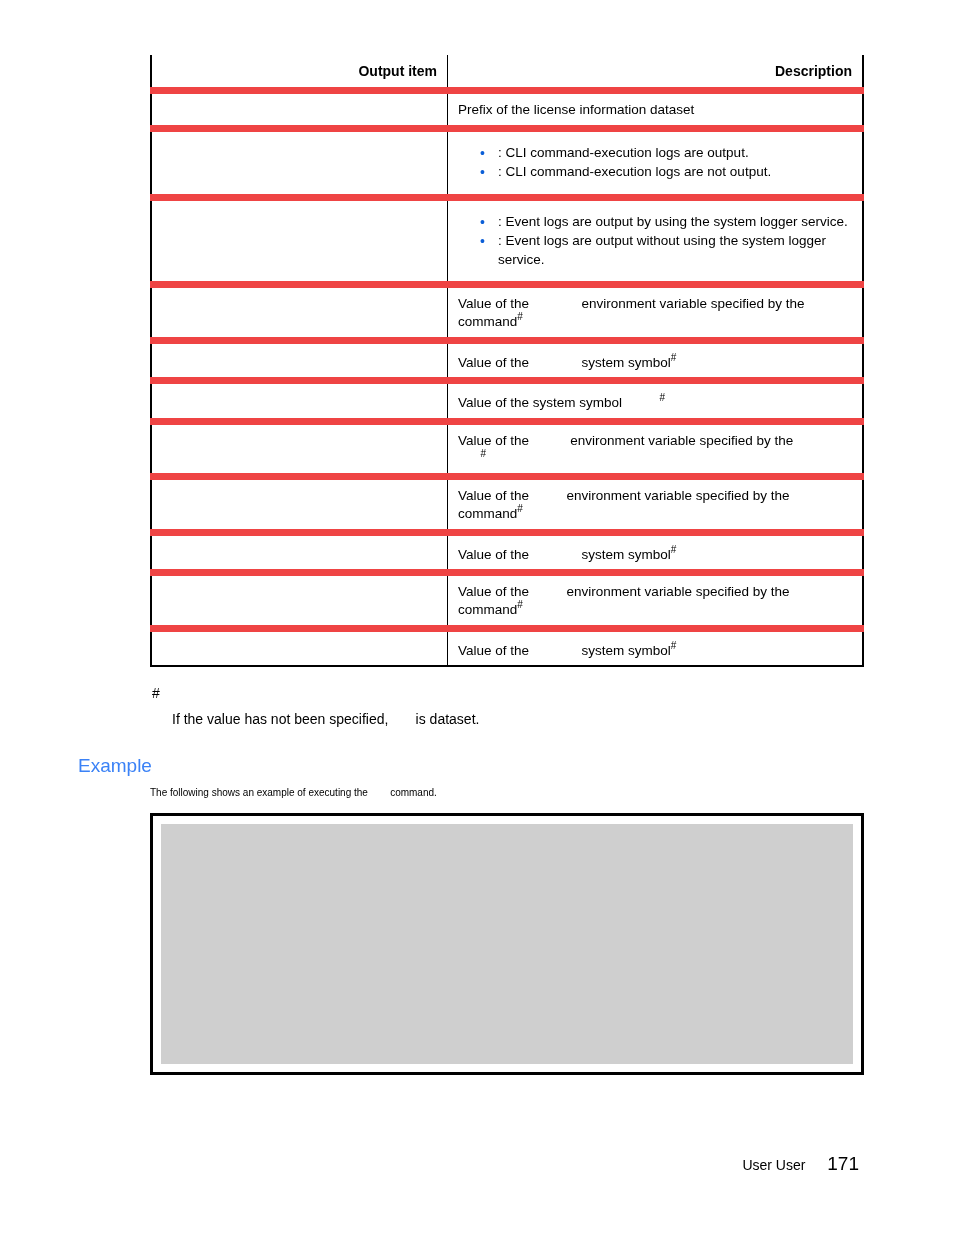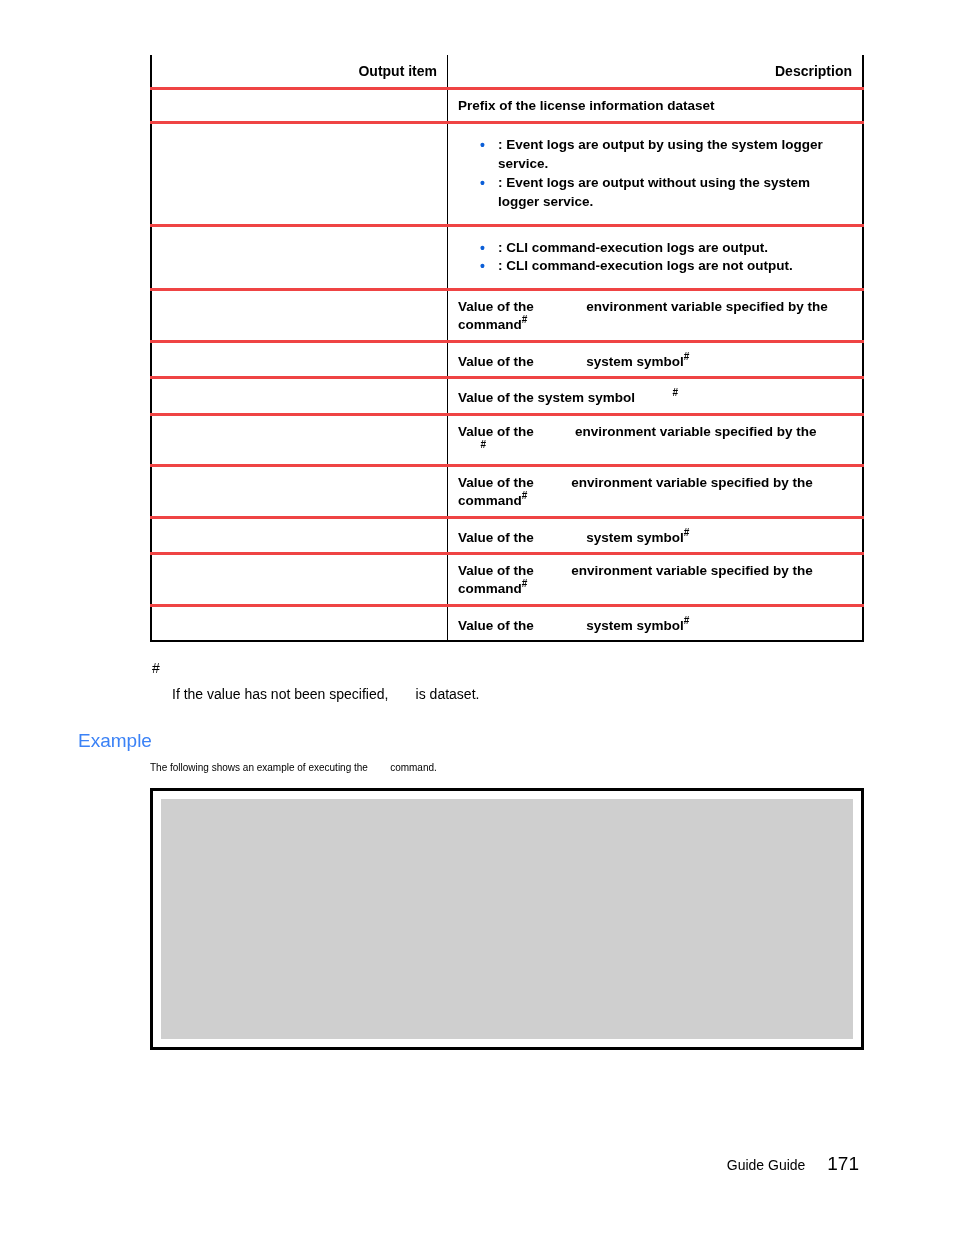--- a/index.html
+++ b/index.html
@@ -31,23 +31,23 @@
     font-size: 14px;
     padding: 8px 10px;
     border-bottom: 2px solid #000;
   }
   table.output-table th:first-child {
     border-right: 1px solid #000;
     width: 275px;
   }
   table.output-table td {
     font-size: 13.5px;
-    font-weight: 700;
+    font-weight: 400;
     padding: 8px 10px;
-    border-top: 3px solid #ef4444;
+    border-top: 7px solid #ef4444;
     vertical-align: top;
   }
   table.output-table td:first-child {
     border-right: 1px solid #000;
   }
   ul.bullet-list {
     margin: 4px 0 4px 0;
     padding-left: 22px;
     list-style: none;
   }
@@ -132,31 +132,31 @@
     </thead>
     <tbody>
       <tr>
         <td></td>
         <td>Prefix of the license information dataset</td>
       </tr>
       <tr>
         <td></td>
         <td>
           <ul class="bullet-list">
+            <li>: CLI command-execution logs are output.</li>
+            <li>: CLI command-execution logs are not output.</li>
+          </ul>
+        </td>
+      </tr>
+      <tr>
+        <td></td>
+        <td>
+          <ul class="bullet-list">
             <li>: Event logs are output by using the system logger service.</li>
             <li>: Event logs are output without using the system logger service.</li>
-          </ul>
-        </td>
-      </tr>
-      <tr>
-        <td></td>
-        <td>
-          <ul class="bullet-list">
-            <li>: CLI command-execution logs are output.</li>
-            <li>: CLI command-execution logs are not output.</li>
           </ul>
         </td>
       </tr>
       <tr>
         <td></td>
         <td>
           <span>Value of the </span>
           &nbsp;&nbsp;&nbsp;&nbsp;&nbsp;&nbsp;&nbsp;&nbsp;&nbsp;&nbsp;&nbsp;&nbsp;
           <span> environment variable specified by the </span>
           <span> command</span><span class="sup">#</span>
@@ -241,15 +241,15 @@
     <span> command.</span>
   </p>
 
   <div class="code-frame">
     <div class="code-block"></div>
   </div>
 
 </div>
 
 <div class="footer">
-  <span>Guide Guide</span>
+  <span>User User</span>
   <span class="page-no">171</span>
 </div>
 
 </body></html>

